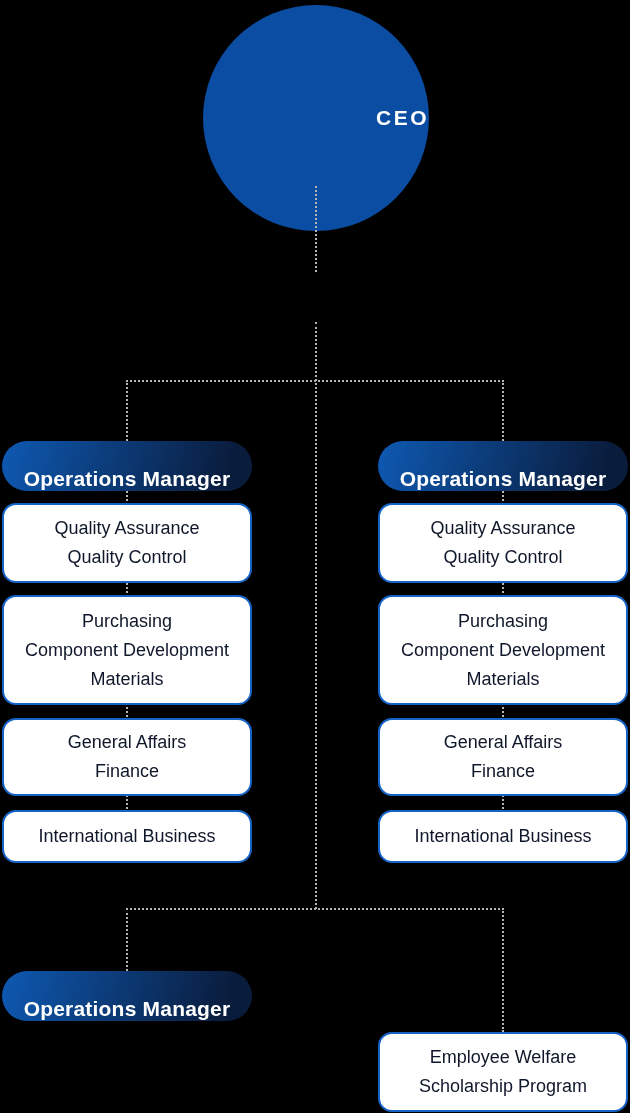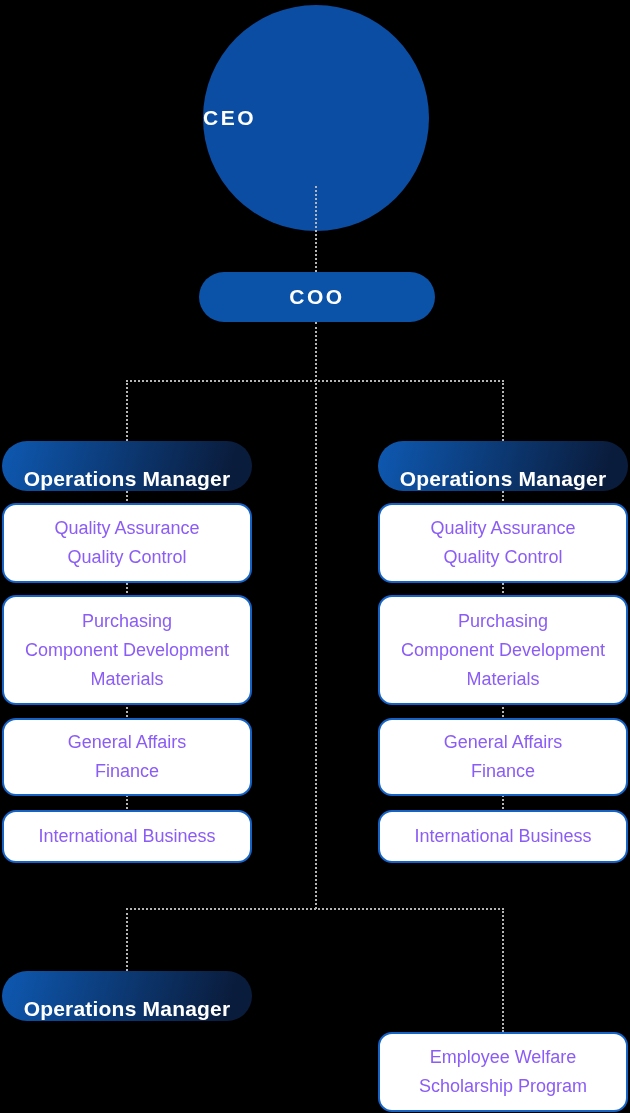--- a/index.html
+++ b/index.html
@@ -12,21 +12,21 @@
   }
   
   .vline{position:absolute;width:0;border-left:2px dotted #b5b5b5;z-index:2;}
   .hline{position:absolute;height:0;border-top:2px dotted #b5b5b5;z-index:2;}
   .vline.over{z-index:3;}
   
   #ceo{
     position:absolute;left:203px;top:5px;width:226px;height:226px;
     border-radius:50%;
     background:radial-gradient(circle at 50% 50%, #0a4da2 0%, #0a4da2 70%, #0d57b0 82%, #0d57b0 100%);
-    display:flex;align-items:center;justify-content:flex-start;
+    display:flex;align-items:center;justify-content:flex-end;
     z-index:1;
   }
   #ceo .lbl, #coo .lbl{
     color:#fff;font-size:21px;font-weight:600;letter-spacing:2.5px;
   }
   
   #coo{
     position:absolute;left:199px;top:272px;width:236px;height:50px;
     border-radius:25px;background:#0b53a8;
     display:flex;align-items:center;justify-content:center;
@@ -41,21 +41,21 @@
     z-index:5;
   }
   
   .dept{
     position:absolute;width:250px;box-sizing:border-box;
     background:#fff;border:2px solid #1663c7;border-radius:14px;
     display:flex;flex-direction:column;align-items:center;justify-content:center;
     z-index:5;
   }
   .dept span{
-    display:block;color:#8b5cf6;font-size:18px;line-height:29px;text-align:center;
+    display:block;color:#0f172a;font-size:18px;line-height:29px;text-align:center;
   }
   .col-l{left:2px;}
   .col-r{left:378px;}
 </style>
 </head>
 <body>
 
 <div id="canvas">
 
   <div class="vline over" style="left:315px;top:186px;height:86px;"></div>
@@ -64,23 +64,20 @@
   <div class="vline" style="left:126px;top:380px;height:433px;"></div>
   <div class="vline" style="left:502px;top:380px;height:433px;"></div>
   <div class="hline" style="left:126px;top:908px;width:378px;"></div>
   <div class="vline" style="left:126px;top:908px;height:63px;"></div>
   <div class="vline" style="left:502px;top:908px;height:124px;"></div>
 
   <div id="ceo">
     <span class="lbl">CEO</span>
   </div>
 
-  <div id="coo">
-    <span class="lbl">COO</span>
-  </div>
 
   <div class="manager col-l" style="top:441px;">
     <span>Operations Manager</span>
   </div>
   <div class="dept col-l" style="top:503px;height:80px;">
     <span>Quality Assurance</span>
     <span>Quality Control</span>
   </div>
   <div class="dept col-l" style="top:595px;height:110px;">
     <span>Purchasing</span>

